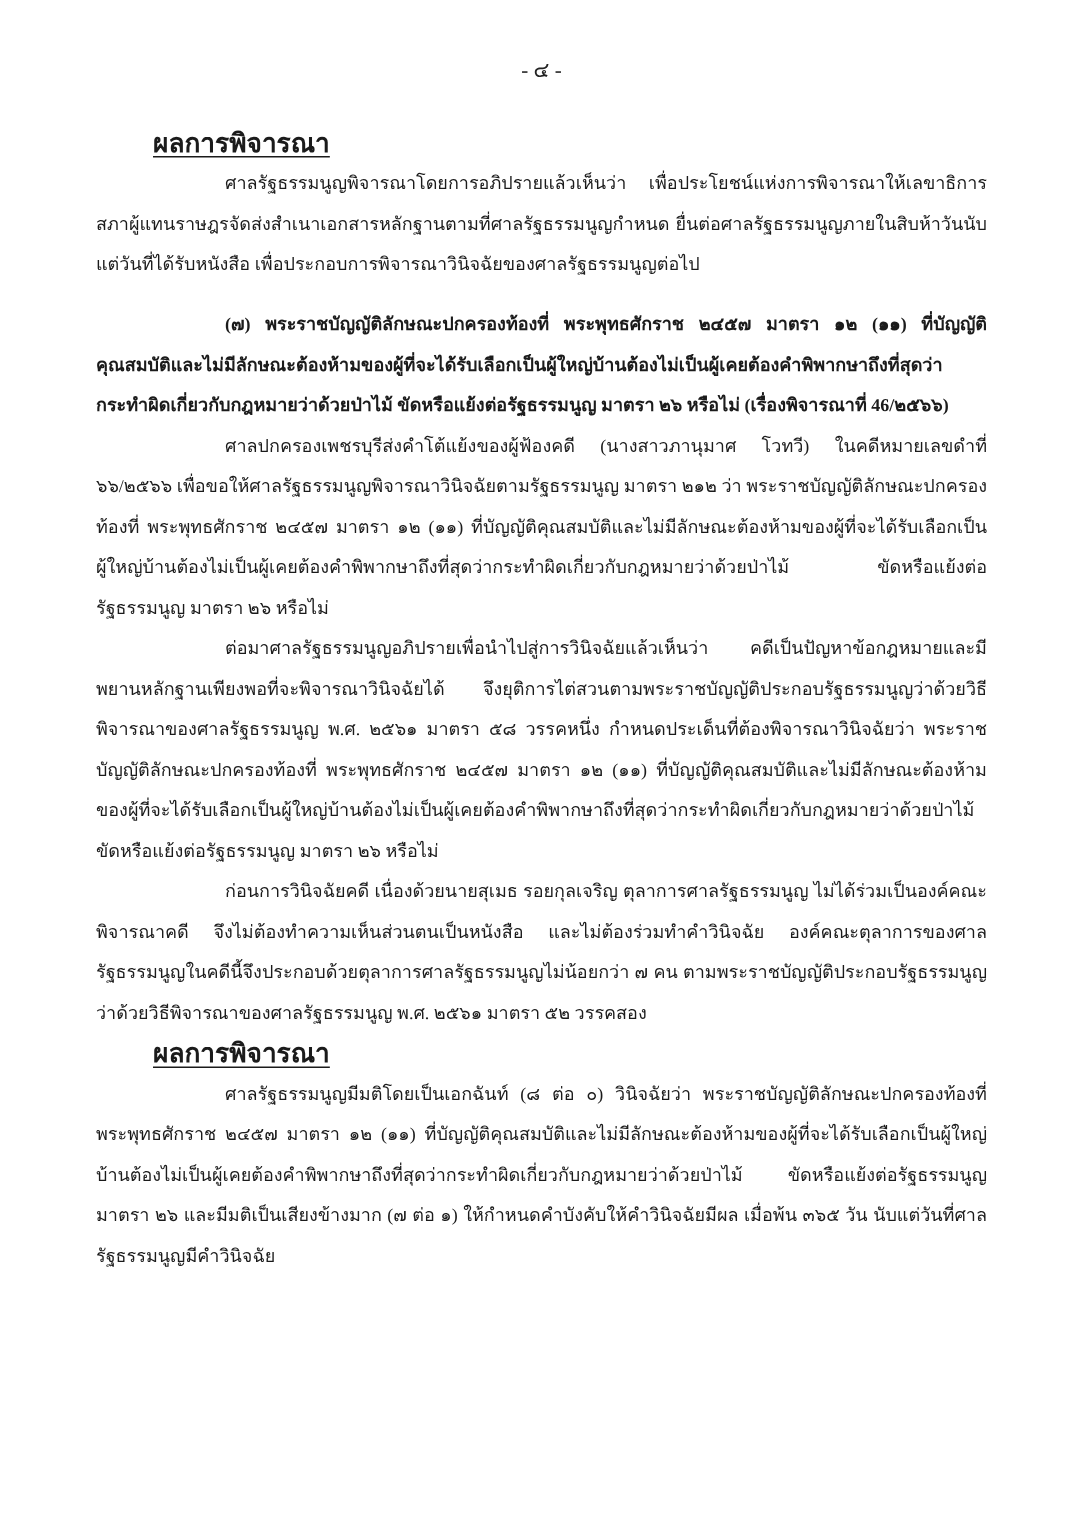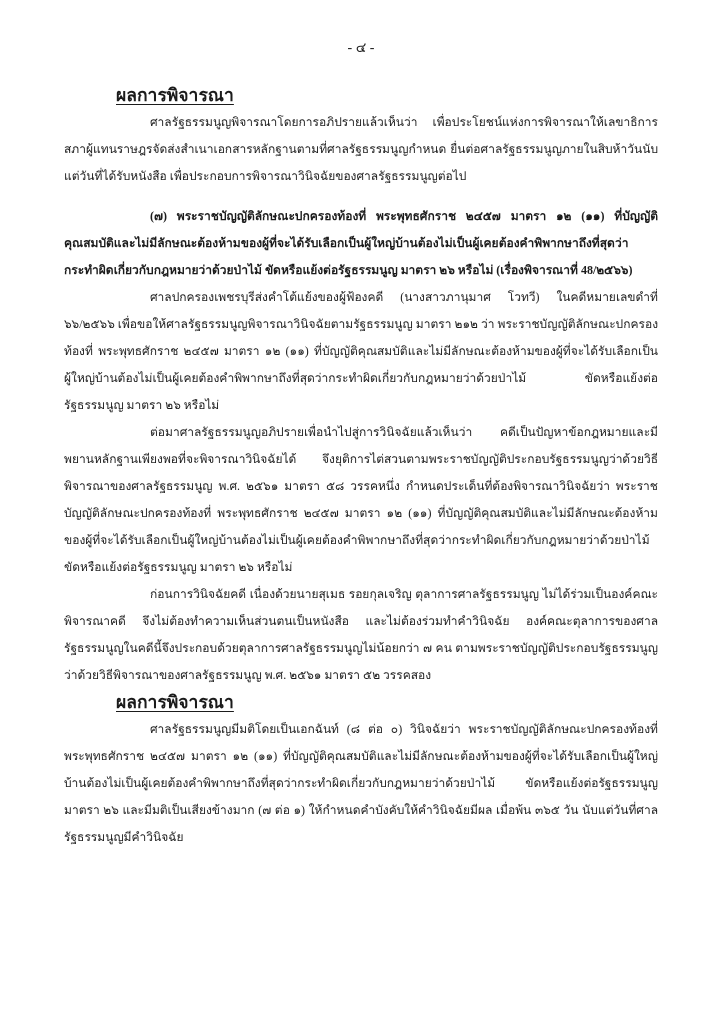--- a/index.html
+++ b/index.html
@@ -24,21 +24,21 @@
     line-height: 16px;
     margin: 0 0 26px 0;
     color: #222222;
   }
   .heading {
     font-size: 17.5px;
     font-weight: bold;
     text-decoration: underline;
     text-underline-offset: 3px;
     line-height: 27px;
-    margin: 0 0 0 52px;
+    margin: 0 0 0 38px;
   }
   .para {
     font-size: 12px;
     line-height: 27px;
     text-align: justify;
     text-justify: inter-character;
     text-indent: 86px;
     margin: 0;
   }
   .para.bold {
@@ -52,21 +52,21 @@
 <body>
 
 <div class="page">
 
   <div class="pagenum">- ๔ -</div>
 
   <h3 class="heading">ผลการพิจารณา</h3>
 
   <p class="para">ศาลรัฐธรรมนูญพิจารณาโดยการอภิปรายแล้วเห็นว่า เพื่อประโยชน์แห่งการพิจารณาให้เลขาธิการสภาผู้แทนราษฎรจัดส่งสำเนาเอกสารหลักฐานตามที่ศาลรัฐธรรมนูญกำหนด ยื่นต่อศาลรัฐธรรมนูญภายในสิบห้าวันนับแต่วันที่ได้รับหนังสือ เพื่อประกอบการพิจารณาวินิจฉัยของศาลรัฐธรรมนูญต่อไป</p>
 
-  <p class="para bold gap">(๗) พระราชบัญญัติลักษณะปกครองท้องที่ พระพุทธศักราช ๒๔๕๗ มาตรา ๑๒ (๑๑) ที่บัญญัติคุณสมบัติและไม่มีลักษณะต้องห้ามของผู้ที่จะได้รับเลือกเป็นผู้ใหญ่บ้านต้องไม่เป็นผู้เคยต้องคำพิพากษาถึงที่สุดว่ากระทำผิดเกี่ยวกับกฎหมายว่าด้วยป่าไม้ ขัดหรือแย้งต่อรัฐธรรมนูญ มาตรา ๒๖ หรือไม่ (เรื่องพิจารณาที่ 48/๒๕๖๖)</p>
+  <p class="para bold gap">(๗) พระราชบัญญัติลักษณะปกครองท้องที่ พระพุทธศักราช ๒๔๕๗ มาตรา ๑๒ (๑๑) ที่บัญญัติคุณสมบัติและไม่มีลักษณะต้องห้ามของผู้ที่จะได้รับเลือกเป็นผู้ใหญ่บ้านต้องไม่เป็นผู้เคยต้องคำพิพากษาถึงที่สุดว่ากระทำผิดเกี่ยวกับกฎหมายว่าด้วยป่าไม้ ขัดหรือแย้งต่อรัฐธรรมนูญ มาตรา ๒๖ หรือไม่ (เรื่องพิจารณาที่ 46/๒๕๖๖)</p>
 
   <p class="para">ศาลปกครองเพชรบุรีส่งคำโต้แย้งของผู้ฟ้องคดี (นางสาวภานุมาศ โวทวี) ในคดีหมายเลขดำที่ ๖๖/๒๕๖๖ เพื่อขอให้ศาลรัฐธรรมนูญพิจารณาวินิจฉัยตามรัฐธรรมนูญ มาตรา ๒๑๒ ว่า พระราชบัญญัติลักษณะปกครองท้องที่ พระพุทธศักราช ๒๔๕๗ มาตรา ๑๒ (๑๑) ที่บัญญัติคุณสมบัติและไม่มีลักษณะต้องห้ามของผู้ที่จะได้รับเลือกเป็นผู้ใหญ่บ้านต้องไม่เป็นผู้เคยต้องคำพิพากษาถึงที่สุดว่ากระทำผิดเกี่ยวกับกฎหมายว่าด้วยป่าไม้ ขัดหรือแย้งต่อรัฐธรรมนูญ มาตรา ๒๖ หรือไม่</p>
 
   <p class="para">ต่อมาศาลรัฐธรรมนูญอภิปรายเพื่อนำไปสู่การวินิจฉัยแล้วเห็นว่า คดีเป็นปัญหาข้อกฎหมายและมีพยานหลักฐานเพียงพอที่จะพิจารณาวินิจฉัยได้ จึงยุติการไต่สวนตามพระราชบัญญัติประกอบรัฐธรรมนูญว่าด้วยวิธีพิจารณาของศาลรัฐธรรมนูญ พ.ศ. ๒๕๖๑ มาตรา ๕๘ วรรคหนึ่ง กำหนดประเด็นที่ต้องพิจารณาวินิจฉัยว่า พระราชบัญญัติลักษณะปกครองท้องที่ พระพุทธศักราช ๒๔๕๗ มาตรา ๑๒ (๑๑) ที่บัญญัติคุณสมบัติและไม่มีลักษณะต้องห้ามของผู้ที่จะได้รับเลือกเป็นผู้ใหญ่บ้านต้องไม่เป็นผู้เคยต้องคำพิพากษาถึงที่สุดว่ากระทำผิดเกี่ยวกับกฎหมายว่าด้วยป่าไม้ ขัดหรือแย้งต่อรัฐธรรมนูญ มาตรา ๒๖ หรือไม่</p>
 
   <p class="para">ก่อนการวินิจฉัยคดี เนื่องด้วยนายสุเมธ รอยกุลเจริญ ตุลาการศาลรัฐธรรมนูญ ไม่ได้ร่วมเป็นองค์คณะพิจารณาคดี จึงไม่ต้องทำความเห็นส่วนตนเป็นหนังสือ และไม่ต้องร่วมทำคำวินิจฉัย องค์คณะตุลาการของศาลรัฐธรรมนูญในคดีนี้จึงประกอบด้วยตุลาการศาลรัฐธรรมนูญไม่น้อยกว่า ๗ คน ตามพระราชบัญญัติประกอบรัฐธรรมนูญว่าด้วยวิธีพิจารณาของศาลรัฐธรรมนูญ พ.ศ. ๒๕๖๑ มาตรา ๕๒ วรรคสอง</p>
 
   <h3 class="heading">ผลการพิจารณา</h3>
 
   <p class="para">ศาลรัฐธรรมนูญมีมติโดยเป็นเอกฉันท์ (๘ ต่อ ๐) วินิจฉัยว่า พระราชบัญญัติลักษณะปกครองท้องที่ พระพุทธศักราช ๒๔๕๗ มาตรา ๑๒ (๑๑) ที่บัญญัติคุณสมบัติและไม่มีลักษณะต้องห้ามของผู้ที่จะได้รับเลือกเป็นผู้ใหญ่บ้านต้องไม่เป็นผู้เคยต้องคำพิพากษาถึงที่สุดว่ากระทำผิดเกี่ยวกับกฎหมายว่าด้วยป่าไม้ ขัดหรือแย้งต่อรัฐธรรมนูญ มาตรา ๒๖ และมีมติเป็นเสียงข้างมาก (๗ ต่อ ๑) ให้กำหนดคำบังคับให้คำวินิจฉัยมีผล เมื่อพ้น ๓๖๕ วัน นับแต่วันที่ศาลรัฐธรรมนูญมีคำวินิจฉัย</p>

